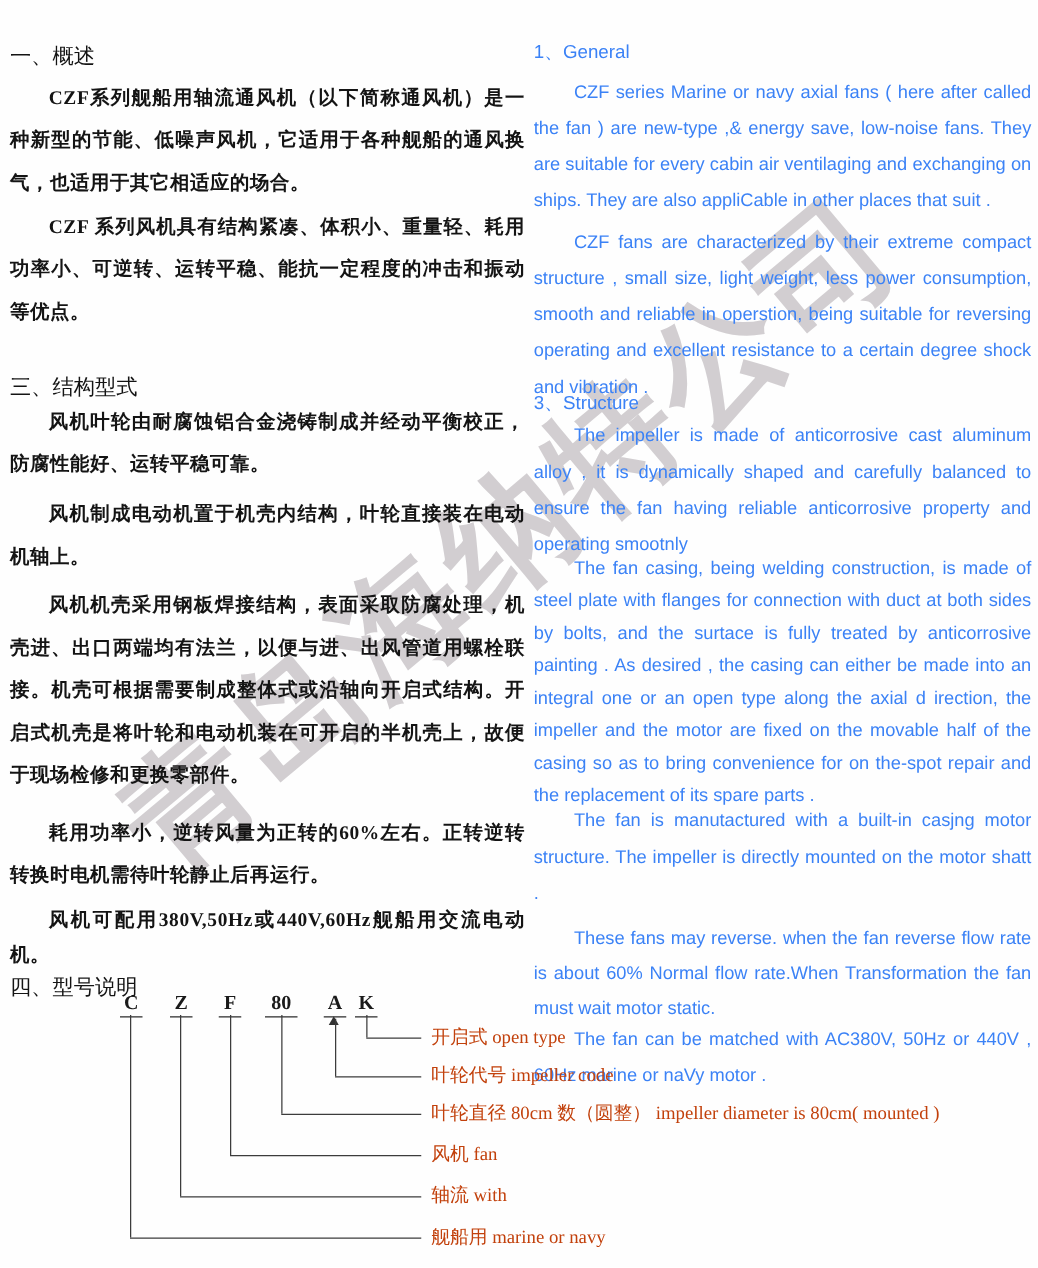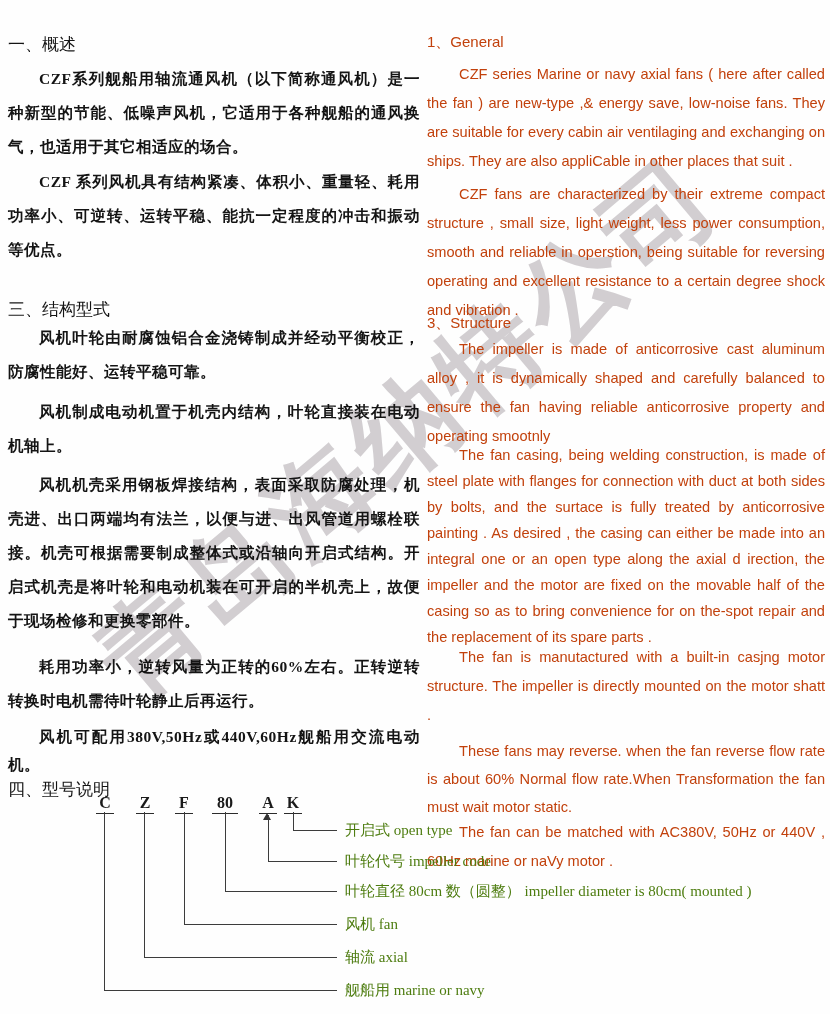--- a/index.html
+++ b/index.html
@@ -17,37 +17,37 @@
   }
   .col{position:absolute;z-index:2;}
   
   .col-left{left:8px;top:34px;width:412px;color:#141414;}
   .col-left h3{margin:0;font-size:17px;font-weight:400;height:22px;line-height:22px;}
   .col-left p{
     margin:0;font-size:15.5px;font-weight:700;line-height:34px;
     text-align:justify;text-indent:2em;letter-spacing:.5px;
   }
   
-  .col-right{left:427px;top:32px;width:398px;color:#c2410c;font-family:"Liberation Sans",sans-serif;}
+  .col-right{left:427px;top:32px;width:398px;color:#3b82f6;font-family:"Liberation Sans",sans-serif;}
   .col-right h3{margin:0;font-size:15px;font-weight:400;height:20px;line-height:20px;}
   .col-right p{margin:0;font-size:14.6px;line-height:29px;text-align:justify;text-indent:2.2em;}
   .col-right h3.indented{padding-left:27px;}
   
   .diagram{position:absolute;left:0;top:0;width:830px;height:1014px;z-index:2;}
   .code{
     position:absolute;top:794px;width:18px;text-align:center;
     font-size:16px;font-weight:600;color:#1a1a1a;
     border-bottom:1.5px solid #2b2b2b;padding-bottom:1px;
   }
   .code.wide{width:26px;}
   .vline{position:absolute;width:1px;background:#3c3c3c;}
   .hline{position:absolute;height:1px;background:#3c3c3c;}
   .lbl{
     position:absolute;left:345px;font-size:15px;line-height:22px;
-    color:#4d7c0f;white-space:nowrap;font-weight:500;
+    color:#c2410c;white-space:nowrap;font-weight:500;
   }
   .arrow-up{
     position:absolute;width:0;height:0;
     border-left:4.5px solid transparent;border-right:4.5px solid transparent;
     border-bottom:7px solid #333;
   }
 </style>
 </head>
 <body>
 
@@ -89,21 +89,21 @@
   <div class="diagram">
 
     <span class="code" style="left:96px">C</span>
     <div class="vline" style="left:103.5px;top:812px;height:178px"></div>
     <div class="hline" style="left:103.5px;top:990px;width:233px"></div>
     <span class="lbl" style="top:979px">舰船用  marine or navy</span>
 
     <span class="code" style="left:136px">Z</span>
     <div class="vline" style="left:143.5px;top:812px;height:145px"></div>
     <div class="hline" style="left:143.5px;top:957px;width:193px"></div>
-    <span class="lbl" style="top:946px">轴流 axial</span>
+    <span class="lbl" style="top:946px">轴流 with</span>
 
     <span class="code" style="left:175px">F</span>
     <div class="vline" style="left:183.5px;top:812px;height:112px"></div>
     <div class="hline" style="left:183.5px;top:924px;width:153px"></div>
     <span class="lbl" style="top:913px">风机 fan</span>
 
     <span class="code wide" style="left:212px">80</span>
     <div class="vline" style="left:224.5px;top:812px;height:79px"></div>
     <div class="hline" style="left:224.5px;top:891px;width:112px"></div>
     <span class="lbl" style="top:880px">叶轮直径 80cm 数（圆整）  impeller diameter is 80cm( mounted )</span>

